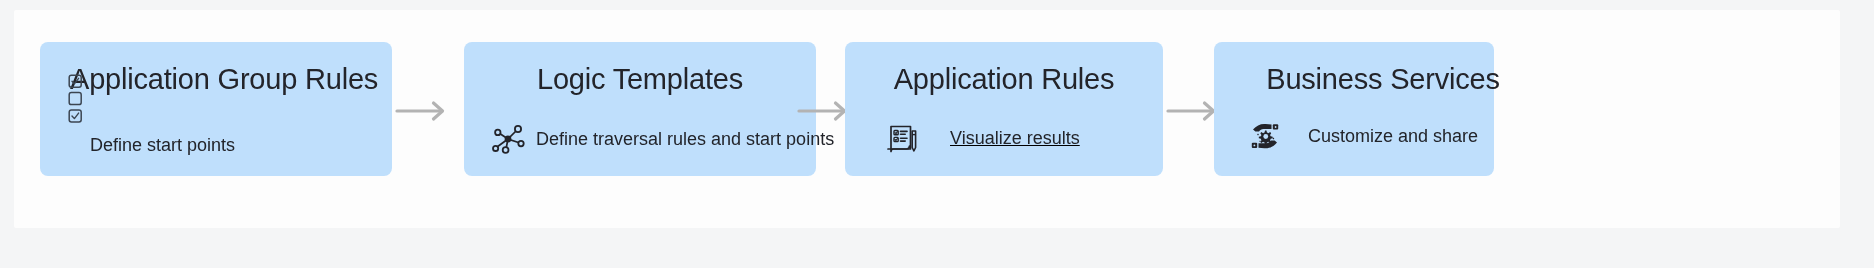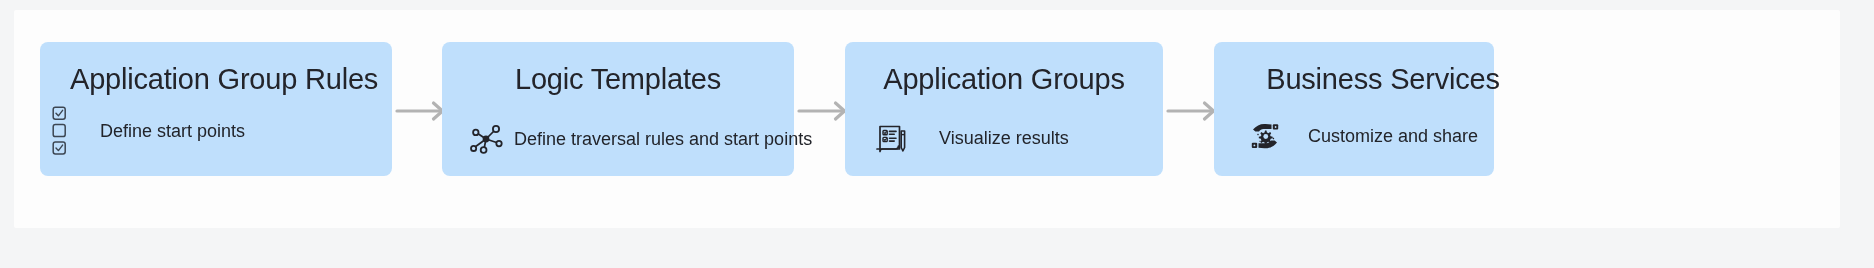--- a/index.html
+++ b/index.html
@@ -70,32 +70,32 @@
   .icon-wrap {
     display: inline-flex;
     align-items: center;
     justify-content: center;
     flex: 0 0 auto;
   }
 
   
   #card-1 { left: 40px; width: 352px; }
   #card-1 .card-title { left: 30px; }
-  #card-1 .card-foot { left: 12px; align-items: center; }
+  #card-1 .card-foot { left: 28px; align-items: flex-start; flex-direction: column; }
   #card-1 .card-desc { margin-left: 22px; }
 
   
-  #card-2 { left: 442px; width: 352px; }
+  #card-2 { left: 464px; width: 352px; }
   #card-2 .card-title { left: 0; width: 352px; text-align: center; }
   #card-2 .card-foot { left: 26px; }
 
   
   #card-3 { left: 845px; width: 318px; }
   #card-3 .card-title { left: 0; width: 318px; text-align: center; }
-  #card-3 .card-foot { left: 28px; }
+  #card-3 .card-foot { left: 39px; text-decoration: underline; }
   #card-3 .card-desc { margin-left: 20px; }
 
   
   #card-4 { left: 1214px; width: 280px; }
   #card-4 .card-title { left: 0; width: 338px; text-align: center; }
   #card-4 .card-foot { left: 30px; gap: 12px; }
   #card-4 .card-desc { margin-left: 10px; }
 
   .arrow {
     position: absolute;
@@ -164,21 +164,21 @@
     </div>
 
     <div class="arrow" id="arrow-2">
       <svg width="54" height="22" viewBox="0 0 54 22" fill="none" xmlns="http://www.w3.org/2000/svg">
         <path d="M2 11 H47" stroke="#b3b3b3" stroke-width="3.2" stroke-linecap="round"></path>
         <path d="M38.5 3 L47.5 11 L38.5 19" stroke="#b3b3b3" stroke-width="3.2" fill="none" stroke-linecap="round" stroke-linejoin="round"></path>
       </svg>
     </div>
 
     <div class="card" id="card-3">
-      <div class="card-title">Application Groups</div>
+      <div class="card-title">Application Rules</div>
       <div class="card-foot">
         <span class="icon-wrap">
           <svg width="36" height="36" viewBox="0 0 36 36" fill="none" xmlns="http://www.w3.org/2000/svg">
             <path d="M7 6.5 H26.5 V29 H9.5 a2.5 2.5 0 0 0 -2.5 2.5 V6.5 Z" stroke="#23242a" stroke-width="1.7" fill="none" stroke-linejoin="round"></path>
             <path d="M4 29 H22.5 a3 3 0 0 0 3 -3" stroke="#23242a" stroke-width="1.7" fill="none" stroke-linecap="round" stroke-linejoin="round"></path>
             <rect x="10" y="10.5" width="4.2" height="4.2" rx="0.8" stroke="#23242a" stroke-width="1.4" fill="none"></rect>
             <path d="M11 12.6 L12 13.6 L13.4 11.6" stroke="#23242a" stroke-width="1.1" fill="none" stroke-linecap="round" stroke-linejoin="round"></path>
             <rect x="10" y="17.4" width="4.2" height="4.2" rx="0.8" stroke="#23242a" stroke-width="1.4" fill="none"></rect>
             <path d="M11 19.5 L12 20.5 L13.4 18.5" stroke="#23242a" stroke-width="1.1" fill="none" stroke-linecap="round" stroke-linejoin="round"></path>
             <path d="M16.5 11.4 H23" stroke="#23242a" stroke-width="1.6" stroke-linecap="round"></path>

